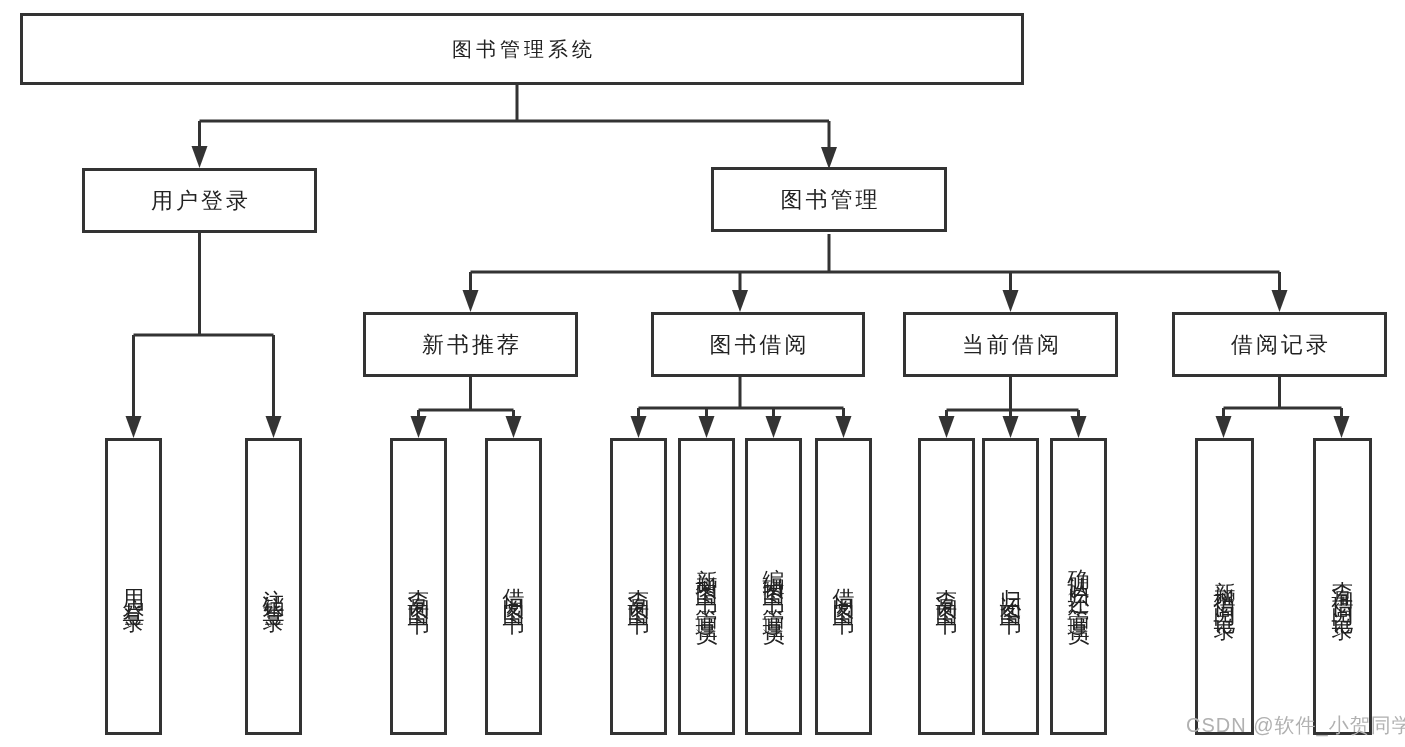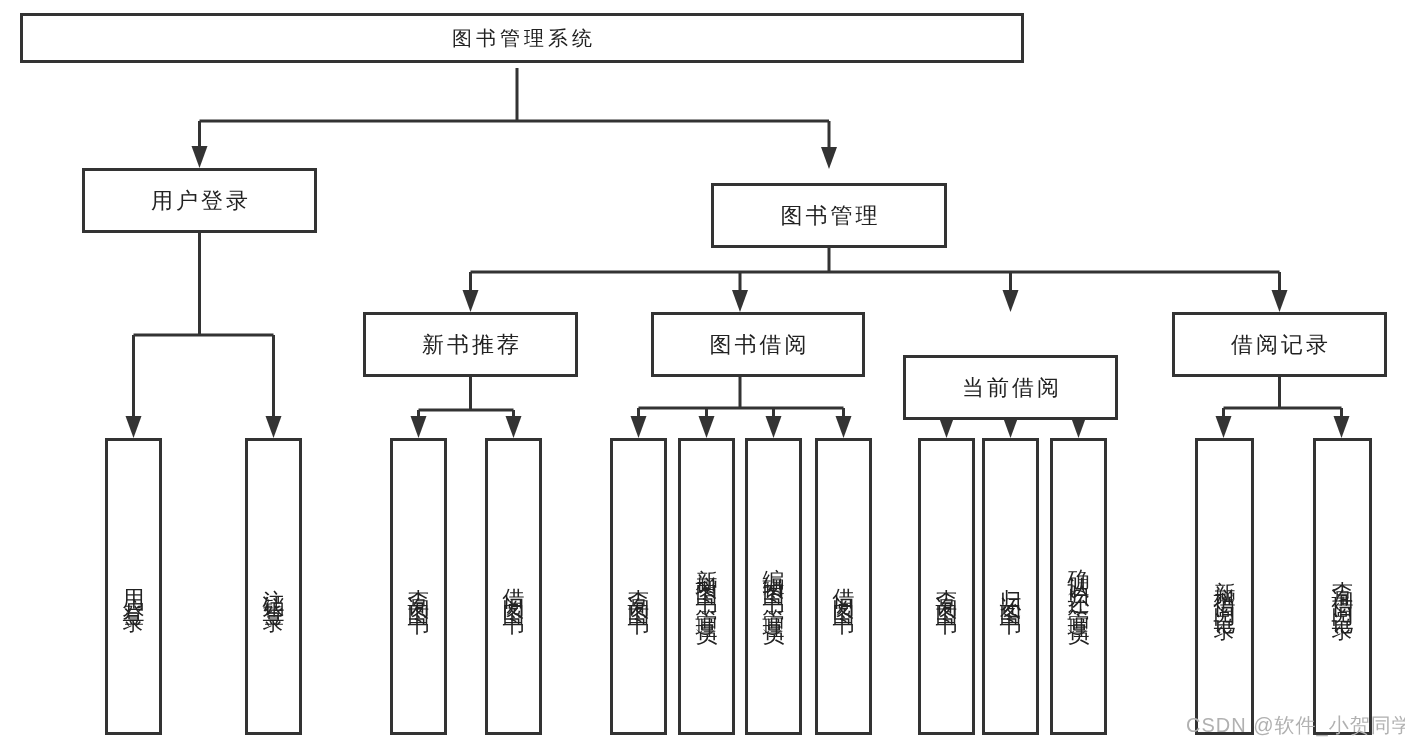--- a/index.html
+++ b/index.html
@@ -78,38 +78,38 @@
       <polygon points="765.5,416 781.5,416 773.5,438"></polygon>
       <polygon points="835.5,416 851.5,416 843.5,438"></polygon>
       <polygon points="938.5,416 954.5,416 946.5,438"></polygon>
       <polygon points="1002.5,416 1018.5,416 1010.5,438"></polygon>
       <polygon points="1070.5,416 1086.5,416 1078.5,438"></polygon>
       <polygon points="1215.5,416 1231.5,416 1223.5,438"></polygon>
       <polygon points="1333.5,416 1349.5,416 1341.5,438"></polygon>
     </g>
   </svg>
 
-  <div class="box h-box root-box" style="left:20px; top:13px; width:1004px; height:50px;">
+  <div class="box h-box root-box" style="left:20px; top:13px; width:1004px; height:72px;">
     <span class="lbl">图书管理系统</span>
   </div>
 
   <div class="box h-box" style="left:82px; top:168px; width:235px; height:65px;">
     <span class="lbl">用户登录</span>
   </div>
-  <div class="box h-box" style="left:711px; top:183px; width:236px; height:65px;">
+  <div class="box h-box" style="left:711px; top:167px; width:236px; height:65px;">
     <span class="lbl">图书管理</span>
   </div>
 
   <div class="box h-box" style="left:363px; top:312px; width:215px; height:65px;justify-content:center;">
     <span class="lbl">新书推荐</span>
   </div>
   <div class="box h-box" style="left:633px; top:312px; width:214px; height:65px;margin-left:18px;">
     <span class="lbl">图书借阅</span>
   </div>
-  <div class="box h-box" style="left:903px; top:312px; width:215px; height:65px;margin-top:43px;">
+  <div class="box h-box" style="left:903px; top:312px; width:215px; height:65px;">
     <span class="lbl">当前借阅</span>
   </div>
   <div class="box h-box" style="left:1172px; top:312px; width:215px; height:65px;">
     <span class="lbl">借阅记录</span>
   </div>
 
   <div class="box leaf-box" style="left:105px; top:438px; width:57px; height:297px;">
     <span class="lbl">用户登录</span>
   </div>
   <div class="box leaf-box" style="left:245px; top:438px; width:57px; height:297px;">

